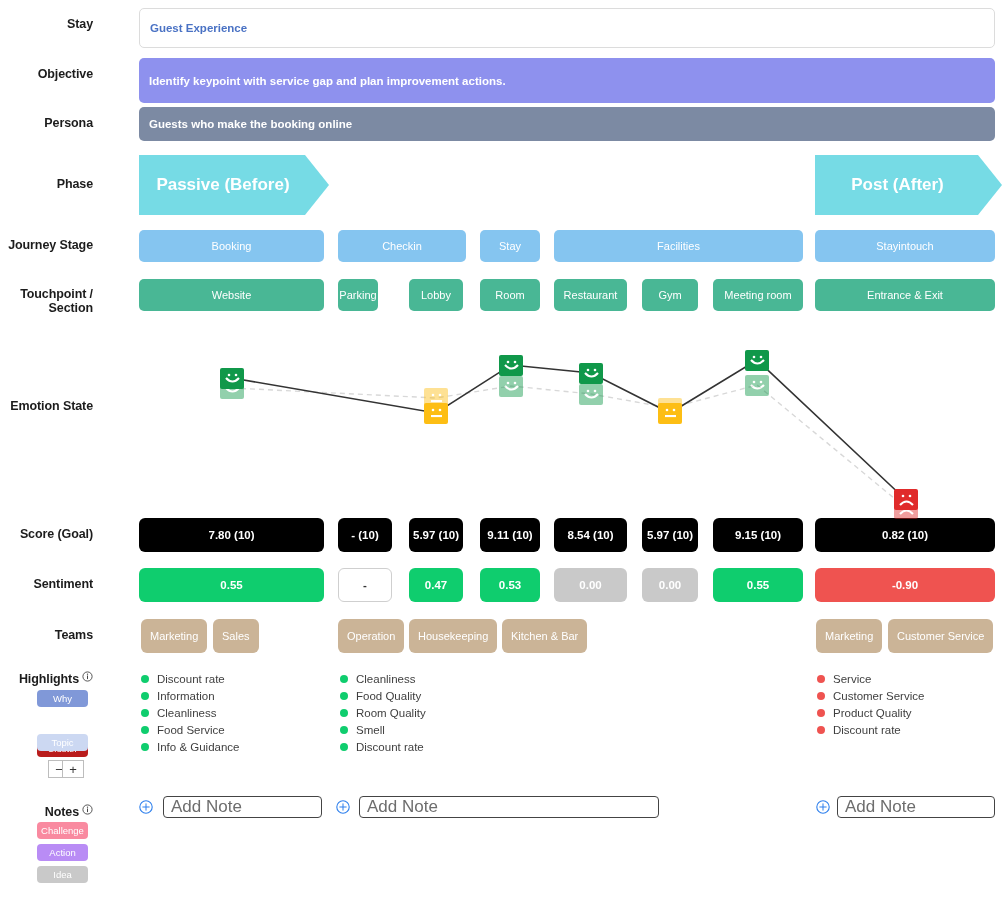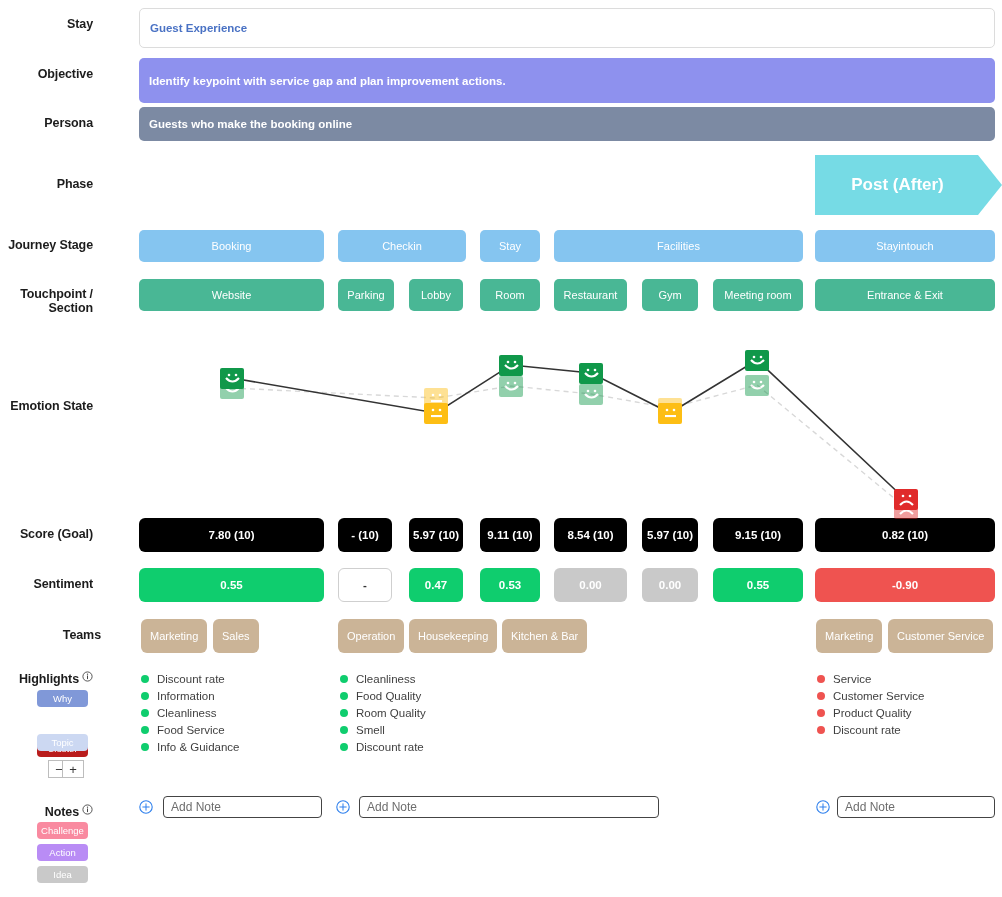--- a/index.html
+++ b/index.html
@@ -227,21 +227,21 @@
     width: 14px; height: 14px;
     color: #2f80ed;
   }
   .note-input {
     position: absolute;
     top: 796px;
     height: 22px;
     border: 1px solid #444444;
     border-radius: 4px;
     background: #ffffff;
-    font-size: 12px;
+    font-size: 17px;
     color: #6d6d6d;
     padding: 0 7px;
     font-family: "Liberation Sans", sans-serif;
   }
   .note-input::placeholder { color: #6d6d6d; }
 
   .note-chip {
     position: absolute;
     left: 37px;
     width: 51px; height: 17px;
@@ -270,32 +270,33 @@
   <div class="row-label" style="top:17px;">Stay</div>
   <div class="field field-name">Guest Experience</div>
 
   <div class="row-label" style="top:67px;">Objective</div>
   <div class="field field-objective">Identify keypoint with service gap and plan improvement actions.</div>
 
   <div class="row-label" style="top:116px;">Persona</div>
   <div class="field field-persona">Guests who make the booking online</div>
 
   <div class="row-label" style="top:177px;">Phase</div>
+  <div class="phase" style="left:139px;width:190px;">Passive (Before)</div>
   <div class="phase" style="left:815px;width:187px;">Post (After)</div>
 
   <div class="row-label" style="top:238px;">Journey Stage</div>
   <div class="stage" style="left:139px;width:185px;">Booking</div>
   <div class="stage" style="left:338px;width:128px;">Checkin</div>
   <div class="stage" style="left:480px;width:60px;">Stay</div>
   <div class="stage" style="left:554px;width:249px;">Facilities</div>
   <div class="stage" style="left:815px;width:180px;">Stayintouch</div>
 
   <div class="row-label" style="top:287px;">Touchpoint / Section</div>
   <div class="touchpoint" style="left:139px;width:185px;">Website</div>
-  <div class="touchpoint" style="left:338px;width:56px;">Parking</div>
+  <div class="touchpoint" style="left:338px;width:40px;">Parking</div>
   <div class="touchpoint" style="left:409px;width:54px;">Lobby</div>
   <div class="touchpoint" style="left:480px;width:60px;">Room</div>
   <div class="touchpoint" style="left:554px;width:73px;">Restaurant</div>
   <div class="touchpoint" style="left:642px;width:56px;">Gym</div>
   <div class="touchpoint" style="left:713px;width:90px;">Meeting room</div>
   <div class="touchpoint" style="left:815px;width:180px;">Entrance &amp; Exit</div>
 
   <div class="row-label" style="top:399px;">Emotion State</div>
 
   <div id="emotion-chart">
@@ -420,21 +421,21 @@
   <div class="row-label" style="top:577px;">Sentiment</div>
   <div class="sentiment" style="left:139px;width:185px;background:#0fcd6e;">0.55</div>
   <div class="sentiment sent-empty" style="left:338px;width:54px;">-</div>
   <div class="sentiment" style="left:409px;width:54px;background:#0fcd6e;">0.47</div>
   <div class="sentiment" style="left:480px;width:60px;background:#0fcd6e;">0.53</div>
   <div class="sentiment" style="left:554px;width:73px;background:#c9c9c9;">0.00</div>
   <div class="sentiment" style="left:642px;width:56px;background:#c9c9c9;">0.00</div>
   <div class="sentiment" style="left:713px;width:90px;background:#0fcd6e;">0.55</div>
   <div class="sentiment" style="left:815px;width:180px;background:#ef5350;">-0.90</div>
 
-  <div class="row-label" style="top:628px;margin-left:8px;">Teams</div>
+  <div class="row-label" style="top:628px;">Teams</div>
   <div class="team" style="left:141px;">Marketing</div>
   <div class="team" style="left:213px;">Sales</div>
   <div class="team" style="left:338px;">Operation</div>
   <div class="team" style="left:409px;">Housekeeping</div>
   <div class="team" style="left:502px;">Kitchen &amp; Bar</div>
   <div class="team" style="left:816px;">Marketing</div>
   <div class="team" style="left:888px;">Customer Service</div>
 
   <div class="row-label" style="top:671px;">
     <span>Highlights</span><span class="info-i"><svg width="11" height="11" viewBox="0 0 11 11">

